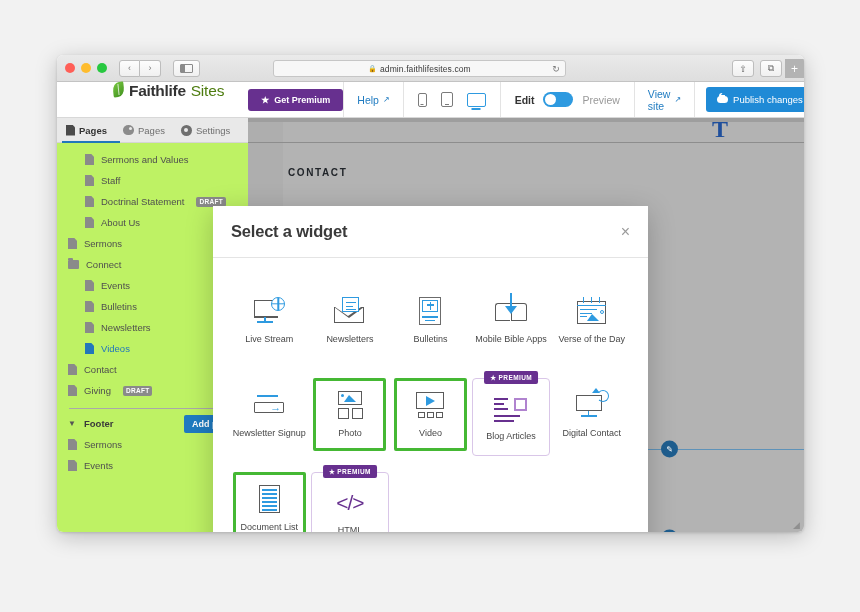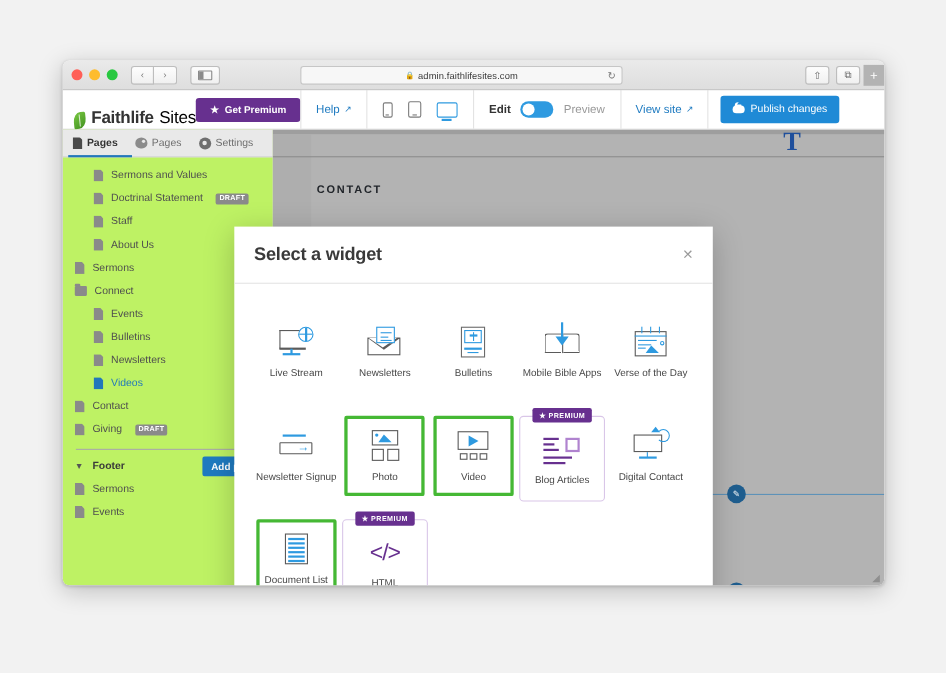--- a/index.html
+++ b/index.html
@@ -96,36 +96,36 @@
   }
 
   
   #app-header {
     height: 36px;
     background: #fff;
     border-bottom: 1px solid #d8d8d8;
     display: flex; align-items: stretch;
   }
   #brand {
-    display: flex; align-items: flex-end; gap: 5px;
-    padding-left: 10px; padding-right: 0;
+    display: flex; align-items: flex-start; gap: 5px;
+    padding-left: 10px; padding-right: 24px; margin-left: 46px;
   }
   .leaf {
     width: 11px; height: 15px;
     background: linear-gradient(145deg, #7ac943 0%, #3f8f1e 100%);
     border-radius: 60% 10% 60% 10%;
     transform: rotate(-6deg);
     position: relative;
   }
   .leaf::after{
     content:''; position:absolute; left:47%; top:10%; width:1px; height:78%;
     background:rgba(255,255,255,.75);
   }
   .brand-a { font-size: 15.5px; font-weight: bold; color: #333; letter-spacing: -0.3px; }
-  .brand-b { font-size: 15.5px; font-weight: normal; color: #000000; letter-spacing: -0.2px; }
+  .brand-b { font-size: 15.5px; font-weight: normal; color: #4d7c0f; letter-spacing: -0.2px; }
 
   #get-premium {
     align-self: center;
     background: #67308f;
     color: #fff;
     font-size: 9px; font-weight: bold;
     border-radius: 3px;
     padding: 6px 13px;
     display: flex; align-items: center; gap: 5px;
     white-space: nowrap;
@@ -509,26 +509,26 @@
         <span id="tab-underline"></span>
       </div>
 
       <div id="page-list">
           <div class="pitem indent">
             <span class="pg-ico"></span>
             <span>Sermons and Values</span>
           </div>
           <div class="pitem indent">
             <span class="pg-ico"></span>
+            <span>Staff</span>
+          </div>
+          <div class="pitem indent">
+            <span class="pg-ico"></span>
             <span>Doctrinal Statement</span>
             <span class="draft-badge">DRAFT</span>
-          </div>
-          <div class="pitem indent">
-            <span class="pg-ico"></span>
-            <span>Staff</span>
           </div>
           <div class="pitem indent">
             <span class="pg-ico"></span>
             <span>About Us</span>
           </div>
           <div class="pitem">
             <span class="pg-ico"></span>
             <span>Sermons</span>
           </div>
           <div class="pitem">

